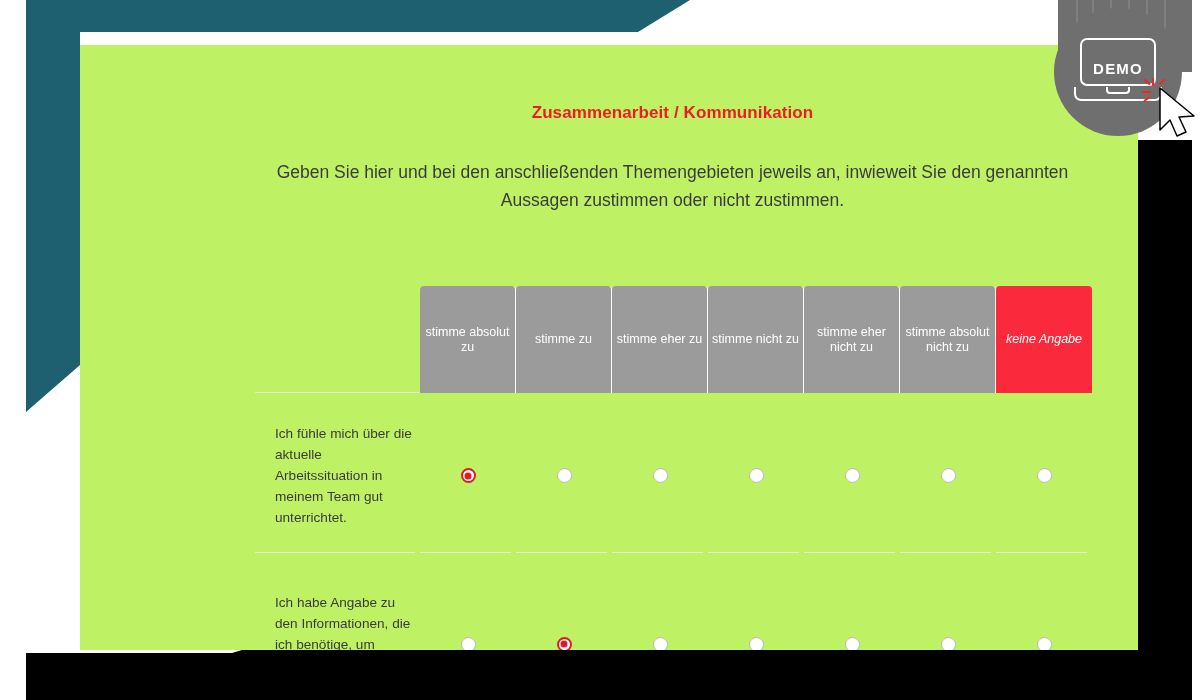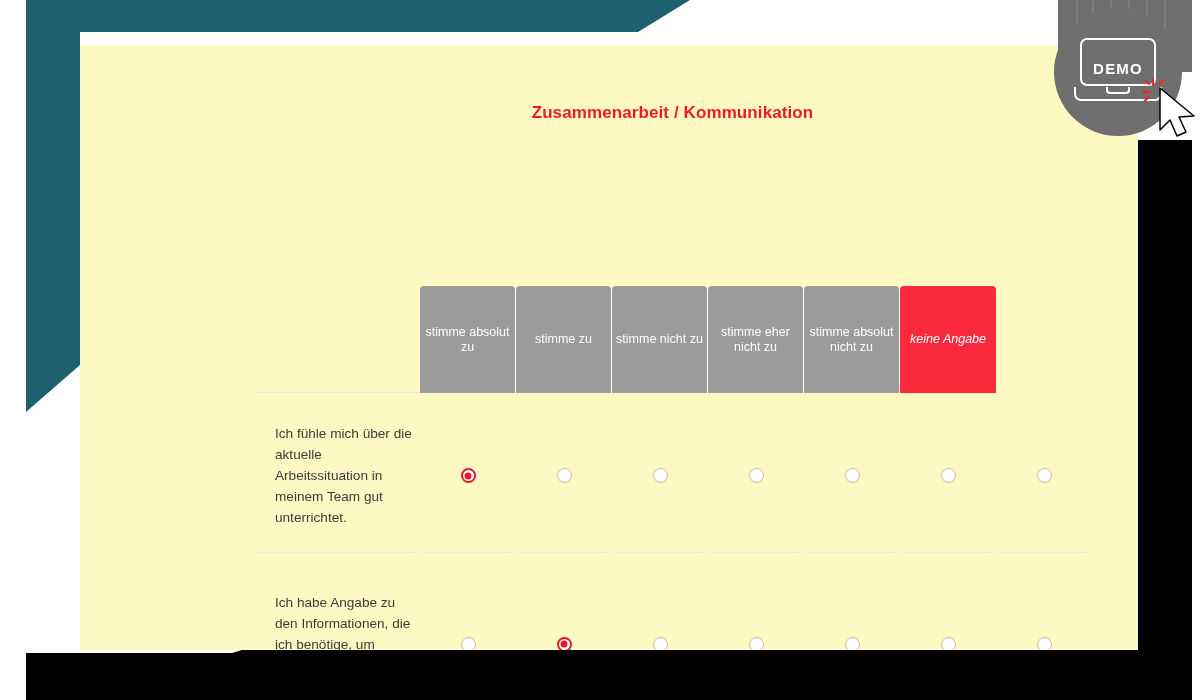--- a/index.html
+++ b/index.html
@@ -14,21 +14,21 @@
   .teal-band{
     position:absolute;left:26px;top:0;width:664px;height:412px;
     background:#1f6070;
     -webkit-clip-path:polygon(0 0, 664px 0, 612px 32px, 54px 32px, 54px 365px, 0 412px);
     clip-path:polygon(0 0, 664px 0, 612px 32px, 54px 32px, 54px 365px, 0 412px);
   }
 
   
   .card{
     position:absolute;left:80px;top:45px;width:1058px;height:605px;
-    background:#fef9c3;
+    background:#bef264;
   }
 
   
   .right-band{
     position:absolute;left:1138px;top:140px;width:54px;height:560px;background:#000000;
   }
   .bottom-bar{
     position:absolute;left:26px;top:650px;width:1166px;height:50px;background:#000000;
     -webkit-clip-path:polygon(0 3px, 206px 3px, 216px 0, 1166px 0, 1166px 50px, 0 50px);
     clip-path:polygon(0 3px, 206px 3px, 216px 0, 1166px 0, 1166px 50px, 0 50px);
@@ -130,32 +130,36 @@
 </head>
 <body>
 
 <div class="stage">
 
   <div class="teal-band"></div>
 
   <div class="card">
 
     <div class="survey-title">Zusammenarbeit / Kommunikation</div>
+    <div class="survey-intro">Geben Sie hier und bei den anschließenden Themengebieten jeweils an, inwieweit Sie den genannten Aussagen zustimmen oder nicht zustimmen.</div>
 
     <div class="matrix">
 
       <div class="matrix-head">
         <div class="label-col">
           <div class="head-underline"></div>
         </div>
         <div class="scale-cell">
             <span class="lbl">stimme absolut zu</span>
           </div>
         <div class="scale-cell">
             <span class="lbl">stimme zu</span>
+          </div>
+        <div class="scale-cell">
+            <span class="lbl">stimme eher zu</span>
           </div>
         <div class="scale-cell">
             <span class="lbl">stimme nicht zu</span>
           </div>
         <div class="scale-cell">
             <span class="lbl">stimme eher nicht zu</span>
           </div>
         <div class="scale-cell">
             <span class="lbl">stimme absolut nicht zu</span>
           </div>

